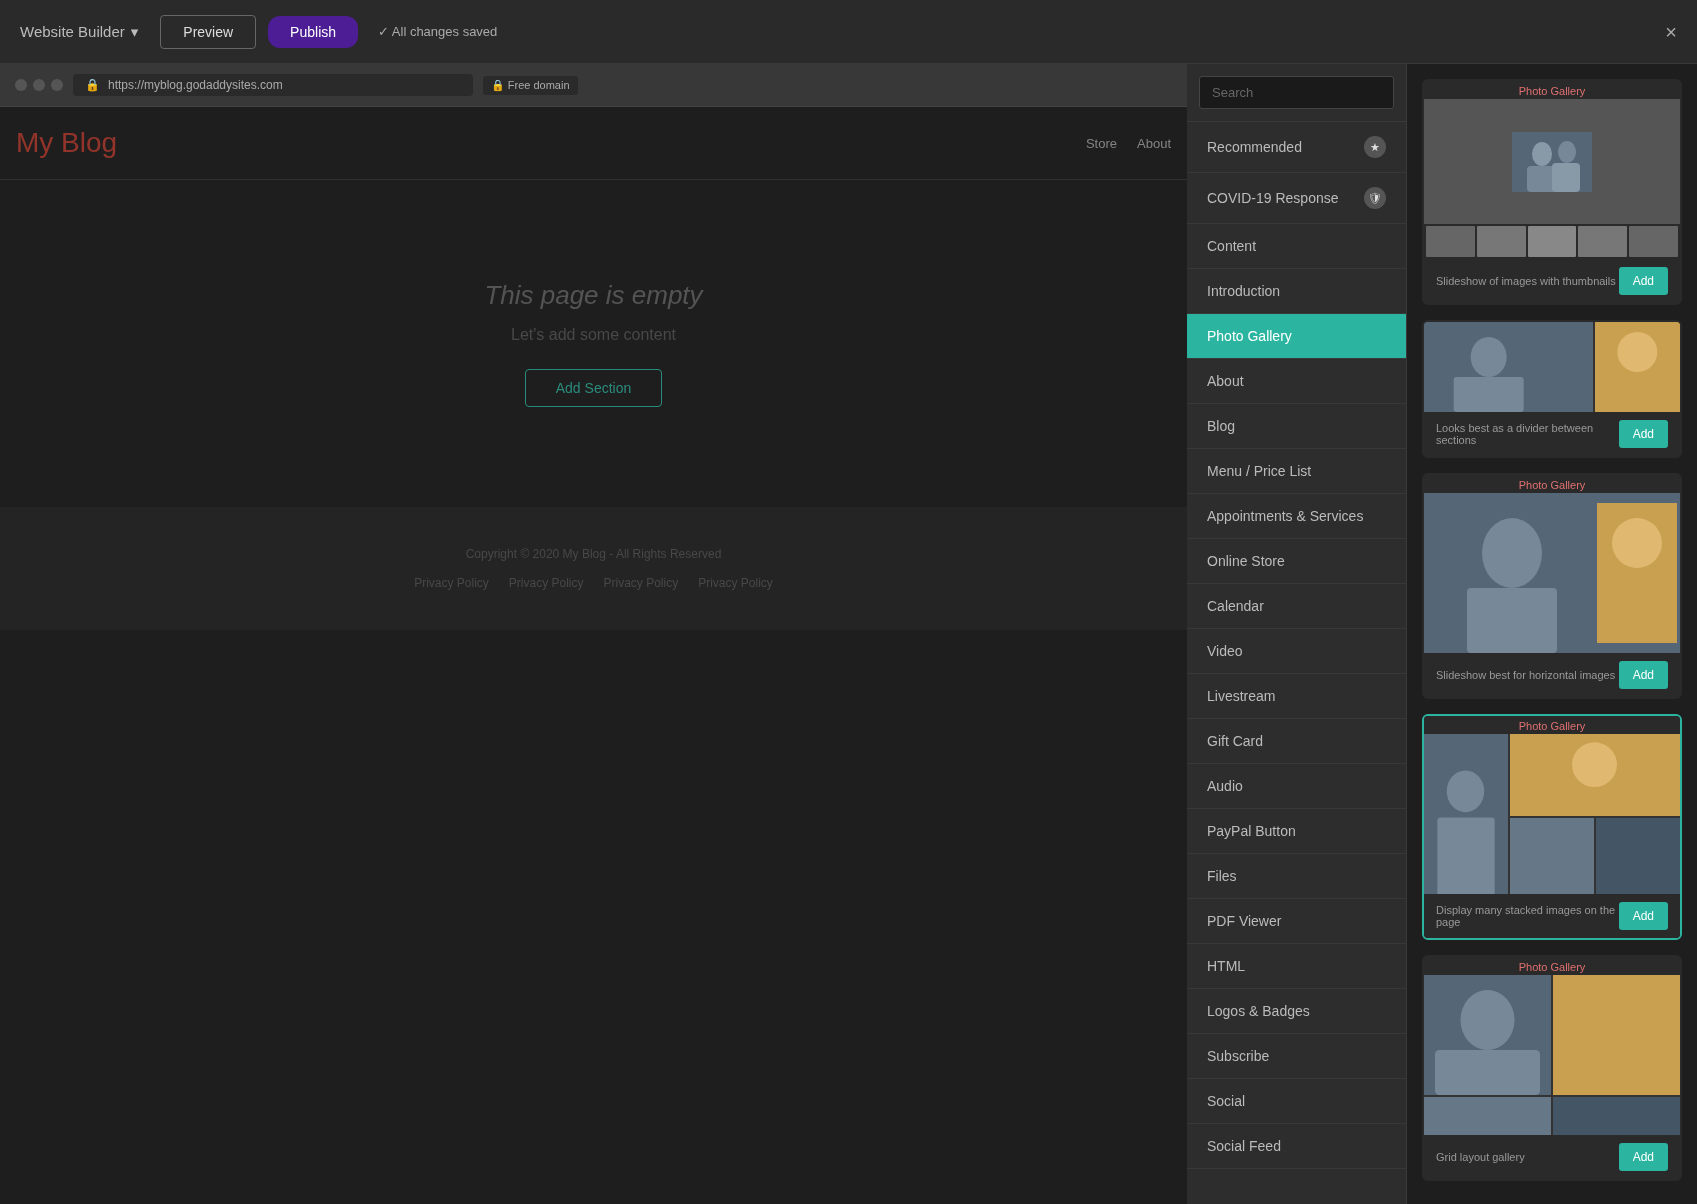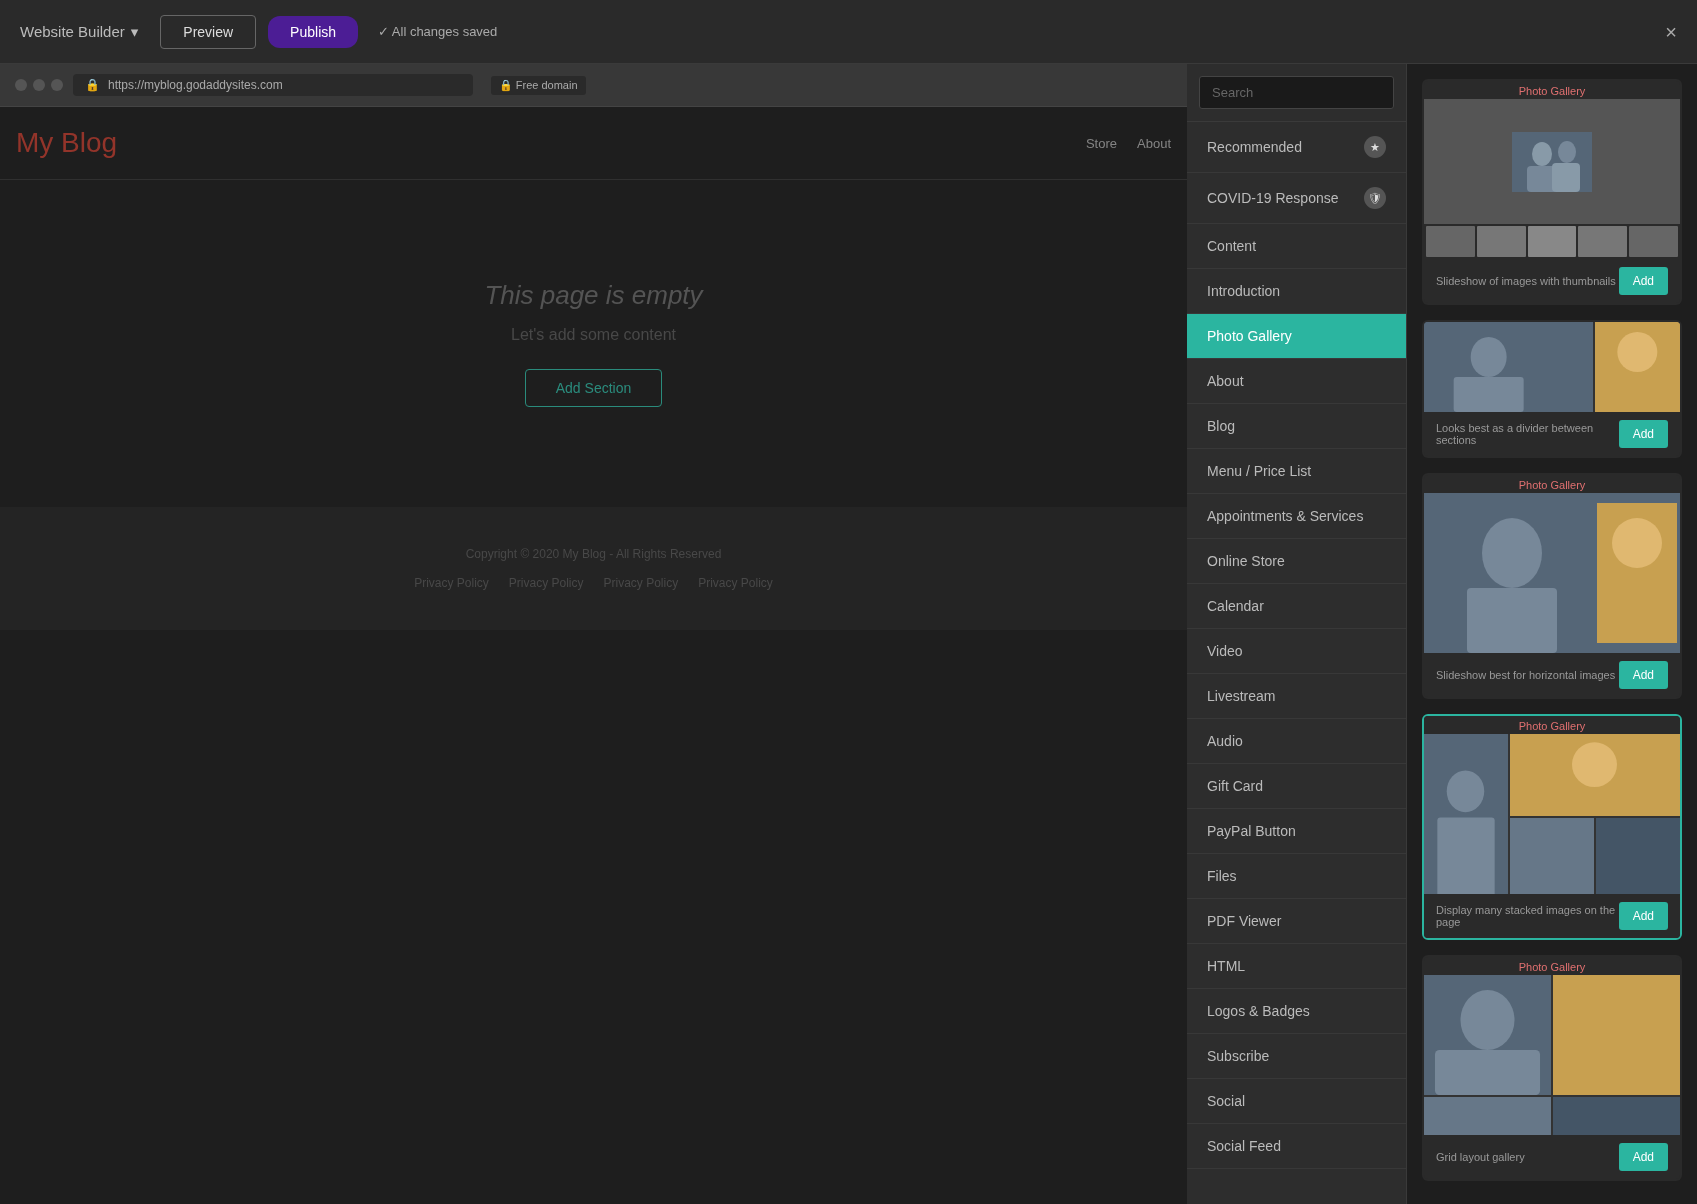--- a/index.html
+++ b/index.html
@@ -111,21 +111,21 @@
       gap: 8px;
       flex: 1;
       max-width: 400px;
     }
     .free-domain-badge {
       background: #2a2a2a;
       color: #aaa;
       font-size: 11px;
       padding: 3px 8px;
       border-radius: 3px;
-      margin-left: 8px;
+      margin-left: 0;
     }
 
     
     .site-content {
       flex: 1;
       background: #1a1a1a;
       overflow-y: auto;
       opacity: 0.7;
     }
     .site-header {
@@ -469,24 +469,24 @@
     <div class="sidebar-item">
       <span>Calendar</span>
     </div>
     <div class="sidebar-item">
       <span>Video</span>
     </div>
     <div class="sidebar-item">
       <span>Livestream</span>
     </div>
     <div class="sidebar-item">
+      <span>Gift Card</span>
+    </div>
+    <div class="sidebar-item">
       <span>Audio</span>
-    </div>
-    <div class="sidebar-item">
-      <span>Gift Card</span>
     </div>
     <div class="sidebar-item">
       <span>PayPal Button</span>
     </div>
     <div class="sidebar-item">
       <span>Files</span>
     </div>
     <div class="sidebar-item">
       <span>PDF Viewer</span>
     </div>

